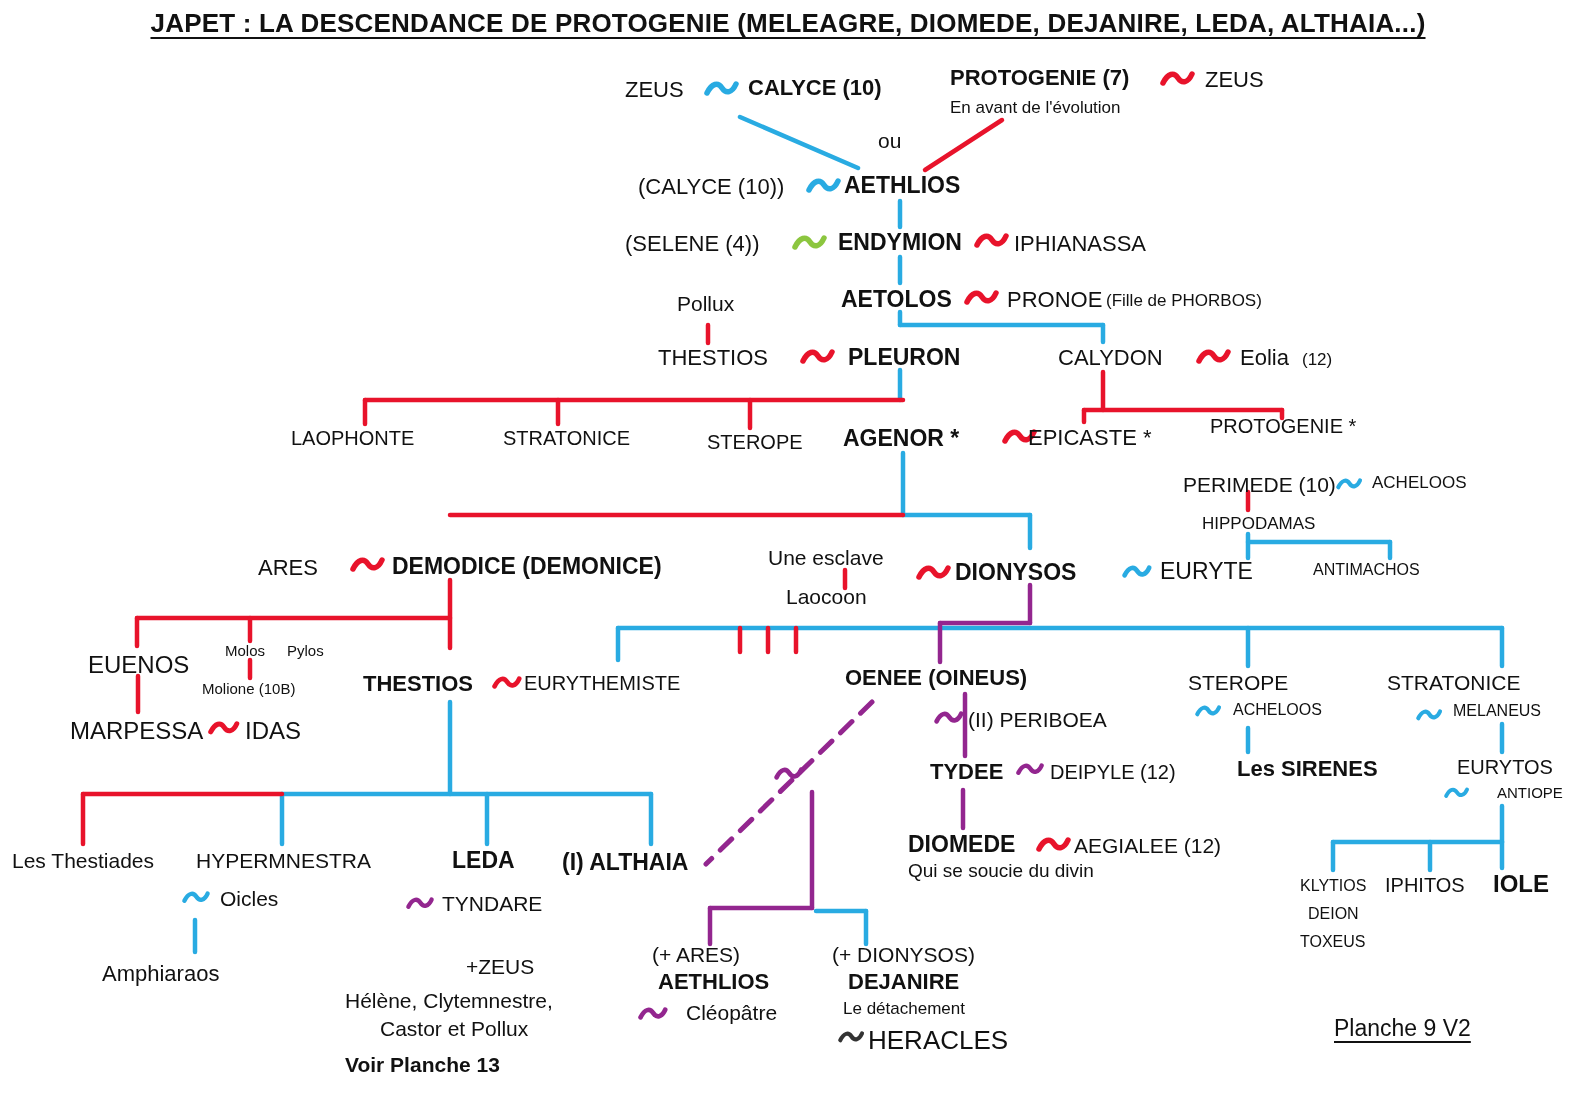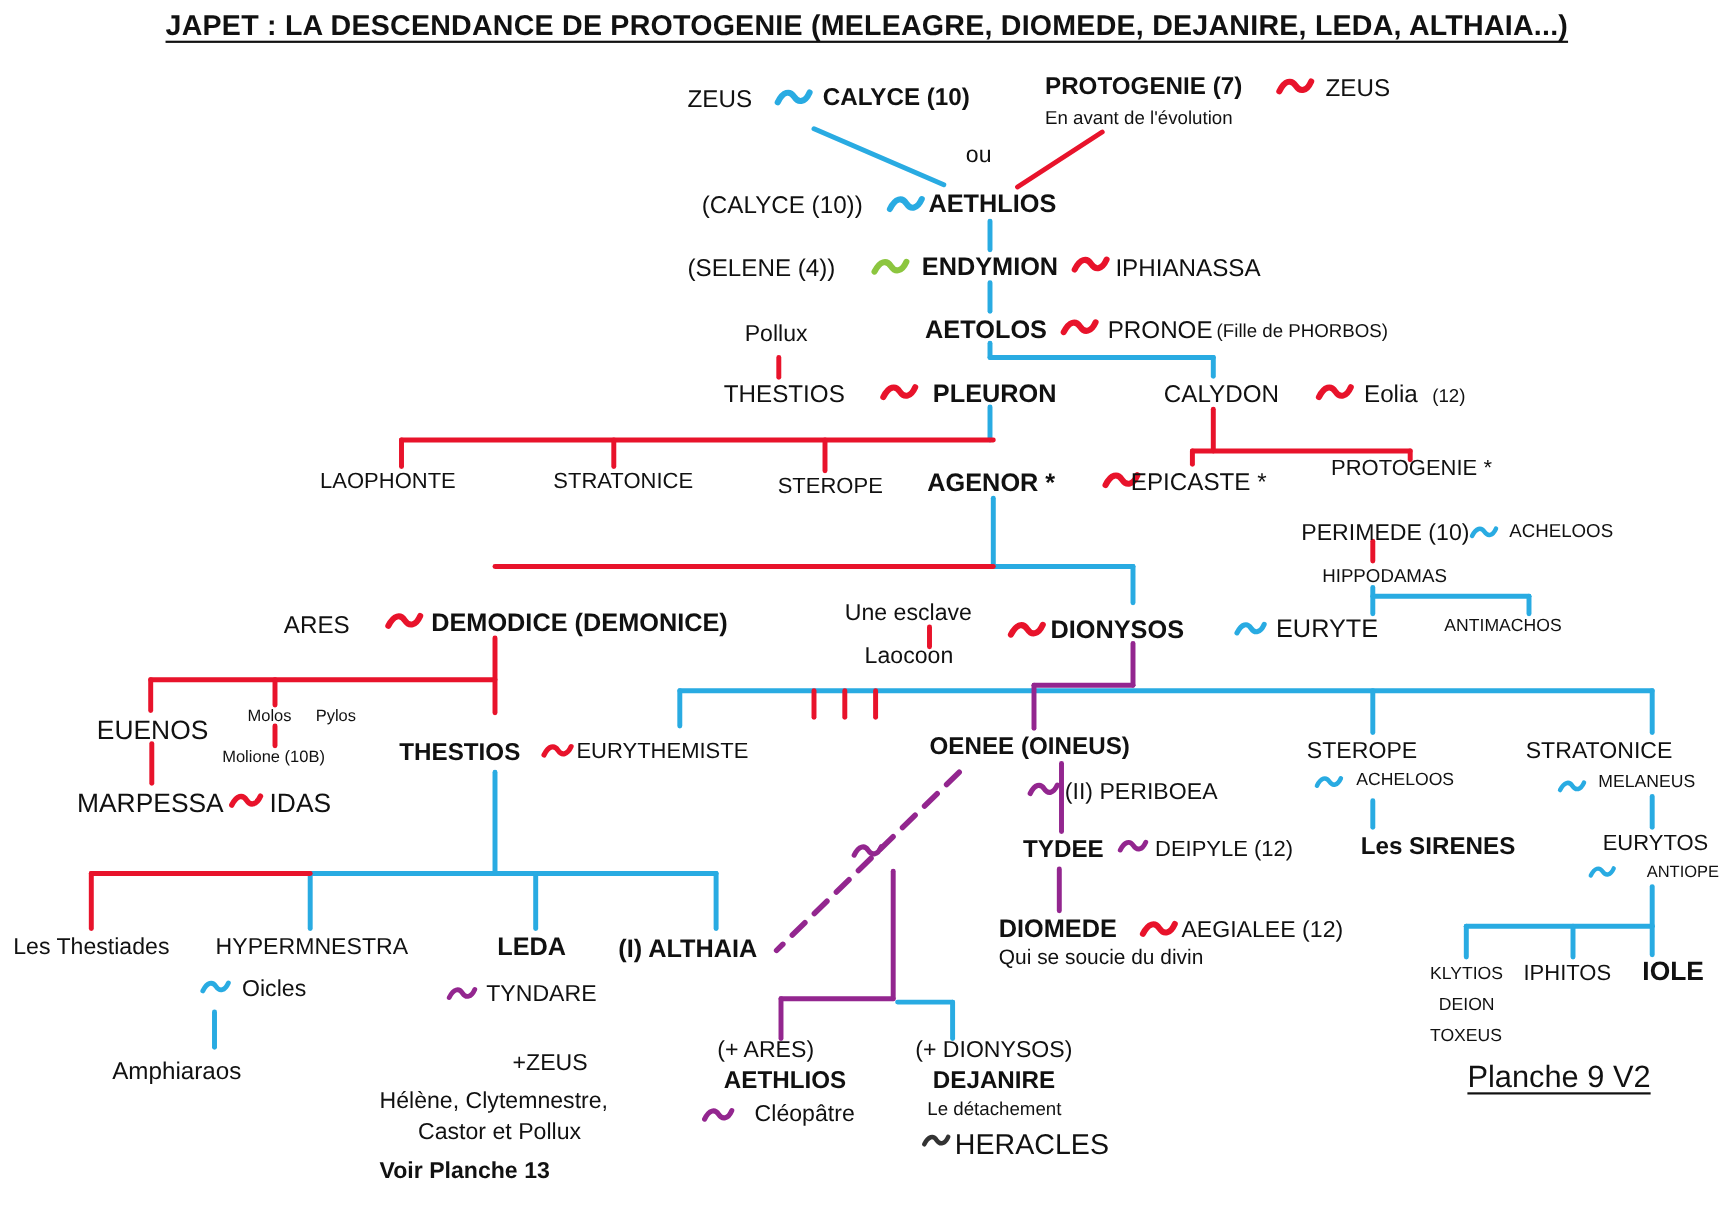--- a/index.html
+++ b/index.html
@@ -216,15 +216,15 @@
   <span class="t b" style="left:562px;top:850px;font-size:23px">(I) ALTHAIA</span>
 
   <span class="t" style="left:652px;top:944px;font-size:21px">(+ ARES)</span>
   <span class="t b" style="left:658px;top:970px;font-size:22px">AETHLIOS</span>
   <span class="t" style="left:686px;top:1002px;font-size:21px">Cléopâtre</span>
   <span class="t" style="left:832px;top:944px;font-size:21px">(+ DIONYSOS)</span>
   <span class="t b" style="left:848px;top:970px;font-size:22px">DEJANIRE</span>
   <span class="t" style="left:843px;top:1000px;font-size:17px">Le détachement</span>
   <span class="t" style="left:868px;top:1027px;font-size:26px">HERACLES</span>
 
-  <span class="t u" style="left:1334px;top:964px;font-size:28px">Planche 9 V2</span>
+  <span class="t u" style="left:1334px;top:1016px;font-size:23px">Planche 9 V2</span>
 
 </div>
 
 </body></html>

